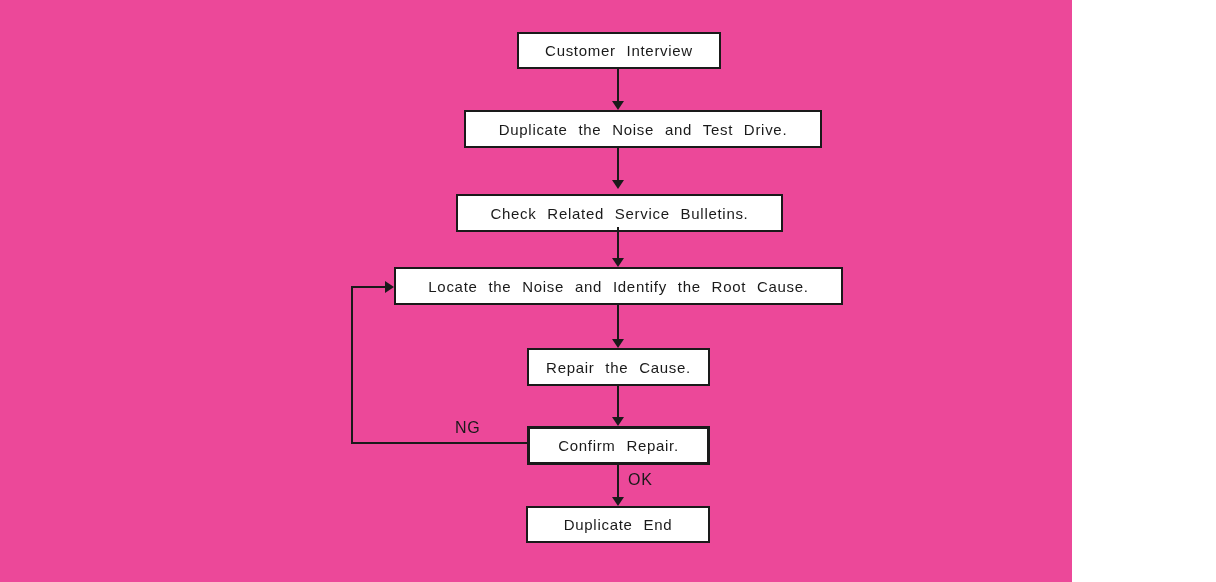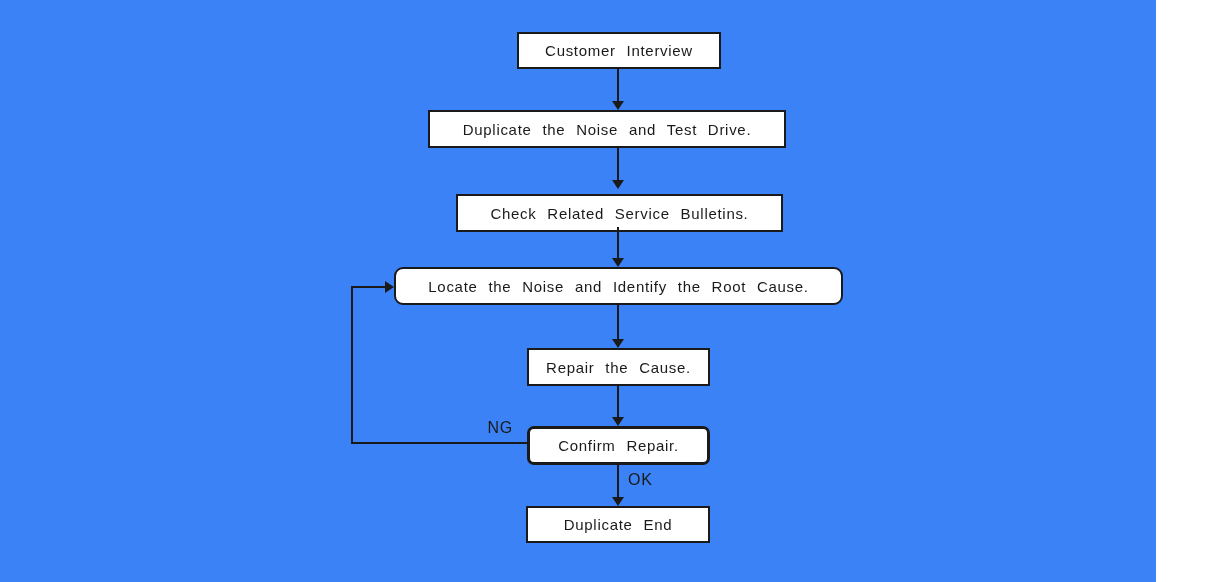--- a/index.html
+++ b/index.html
@@ -2,45 +2,45 @@
 <html><head>
 <meta charset="utf-8">
 <style>
   html, body {
     margin: 0;
     padding: 0;
     background: #ffffff;
   }
   .canvas {
     position: relative;
-    width: 1156px;
+    width: 1072px;
     height: 582px;
-    background: #3b82f6;
+    background: #ec4899;
     font-family: "Liberation Sans", "DejaVu Sans", sans-serif;
     color: #1a1a1a;
     overflow: hidden;
   }
   .node {
     position: absolute;
     box-sizing: border-box;
     background: #ffffff;
     border: 2px solid #1a1a1a;
     display: flex;
     align-items: center;
     justify-content: center;
     font-size: 15px;
     letter-spacing: 0.7px;
     word-spacing: 6px;
     white-space: nowrap;
   }
-  .node.bold { border-width: 3px; border-radius: 7px; }
+  .node.bold { border-width: 3px; }
   #node-0 { left: 517px; top: 32px;  width: 204px; height: 37px; }
-  #node-1 { left: 428px; top: 110px; width: 358px; height: 38px; }
+  #node-1 { left: 464px; top: 110px; width: 358px; height: 38px; }
   #node-2 { left: 456px; top: 194px; width: 327px; height: 38px; }
-  #node-3 { left: 394px; top: 267px; width: 449px; height: 38px; border-radius: 9px; }
+  #node-3 { left: 394px; top: 267px; width: 449px; height: 38px; }
   #node-4 { left: 527px; top: 348px; width: 183px; height: 38px; }
   #node-5 { left: 527px; top: 426px; width: 183px; height: 39px; }
   #node-6 { left: 526px; top: 506px; width: 184px; height: 37px; }
 
   .vline { position: absolute; width: 2px; background: #1a1a1a; }
   .hline { position: absolute; height: 2px; background: #1a1a1a; }
   .arr-down {
     position: absolute; width: 0; height: 0;
     border-left: 6px solid transparent;
     border-right: 6px solid transparent;
@@ -52,21 +52,21 @@
     border-bottom: 6px solid transparent;
     border-left: 9px solid #1a1a1a;
   }
   .edge-label {
     position: absolute;
     font-size: 16px;
     letter-spacing: 0.8px;
     color: #1a1a1a;
     white-space: nowrap;
   }
-  #label-ng { left: 455px; top: 419px; width: 58px; text-align: right; }
+  #label-ng { left: 455px; top: 419px; width: 58px; text-align: left; }
   #label-ok { left: 628px; top: 471px; }
 </style>
 </head>
 <body>
 
 <div class="canvas">
 
   <div class="node" id="node-0">Customer Interview</div>
   <div class="node" id="node-1">Duplicate the Noise and Test Drive.</div>
   <div class="node" id="node-2">Check Related Service Bulletins.</div>

